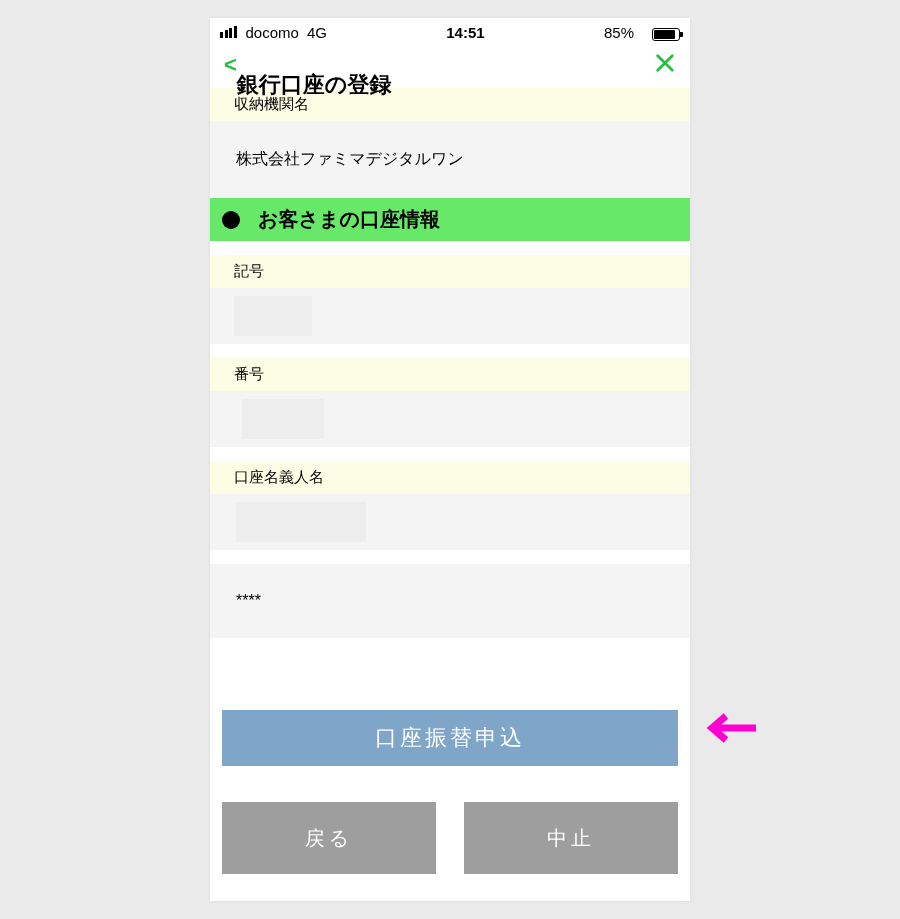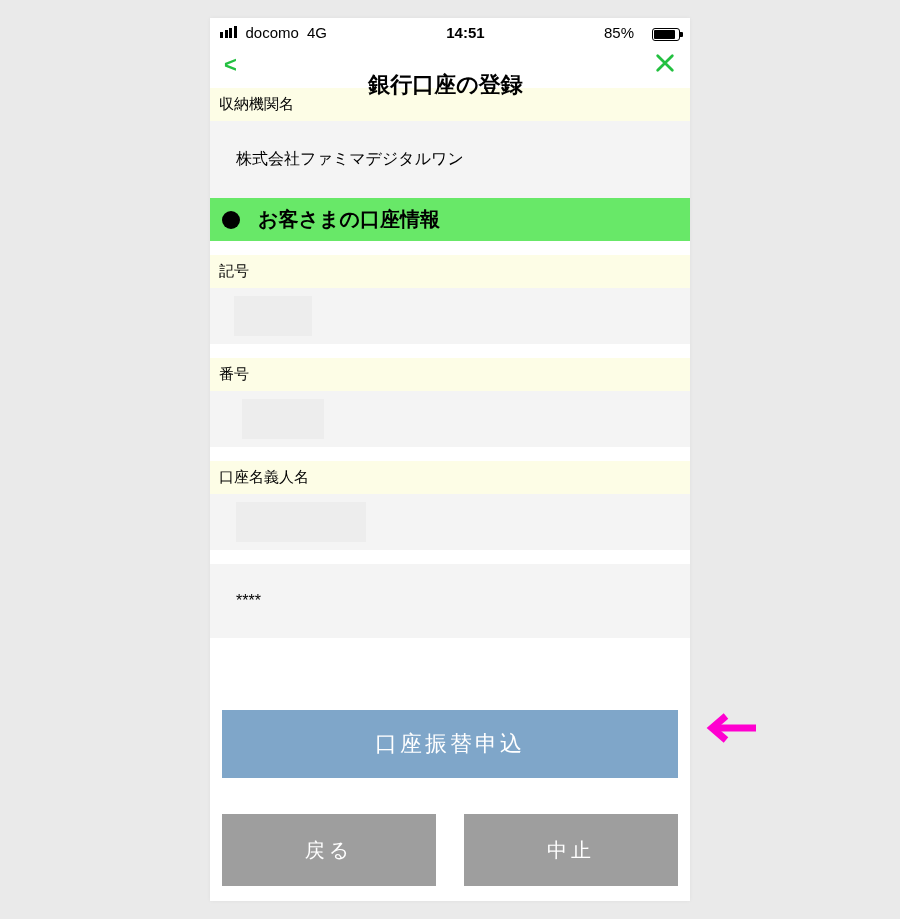--- a/index.html
+++ b/index.html
@@ -42,27 +42,27 @@
     .battery-fill{position:absolute;left:1px;top:1px;bottom:1px;width:82%;background:#000;border-radius:1px;}
     
     .nav-header {
       height: 42px;
       display:flex;
       align-items:center;
       justify-content:space-between;
       padding: 0 14px 4px 14px;
     }
     .nav-back { color:#23c040; font-size:22px; font-weight:700; cursor:pointer; }
-    .nav-title { font-size:22px; font-weight:700; text-align:center; flex:1;margin-top:40px;}
+    .nav-title { font-size:22px; font-weight:700; flex:1;margin-top:40px;}
     .nav-close { color:#23c040; cursor:pointer; }
     .nav-close svg{width:22px;height:22px;}
     
     .label-strip{
       background:#fdfde6;
-      padding: 7px 9px;
+      padding: 7px 24px;
       font-size:15px;
     }
     .value-strip{
       background:#f4f4f4;
       padding: 28px 26px;
       font-size:16px;
       min-height: 42px;
       position:relative;
     }
     .value-strip.tall{min-height:48px;}
@@ -77,21 +77,21 @@
     }
     .dot{width:18px;height:18px;border-radius:50%;background:#000;display:inline-block;}
     .gap{height:14px;background:#fff;}
     .redact{position:absolute;top:8px;bottom:8px;background:#ededed;}
     
     .primary-btn{
       margin: 18px 12px 0 12px;
       background:#7fa6c9;
       color:#fff;
       font-size:22px;
-      height:68px;
+      height:56px;
       display:flex;align-items:center;justify-content:center;
       letter-spacing:3px;
       cursor:pointer;
     }
     .btn-row{
       margin: 36px 12px 0 12px;
       display:flex;
       gap:28px;
     }
     .sec-btn{

